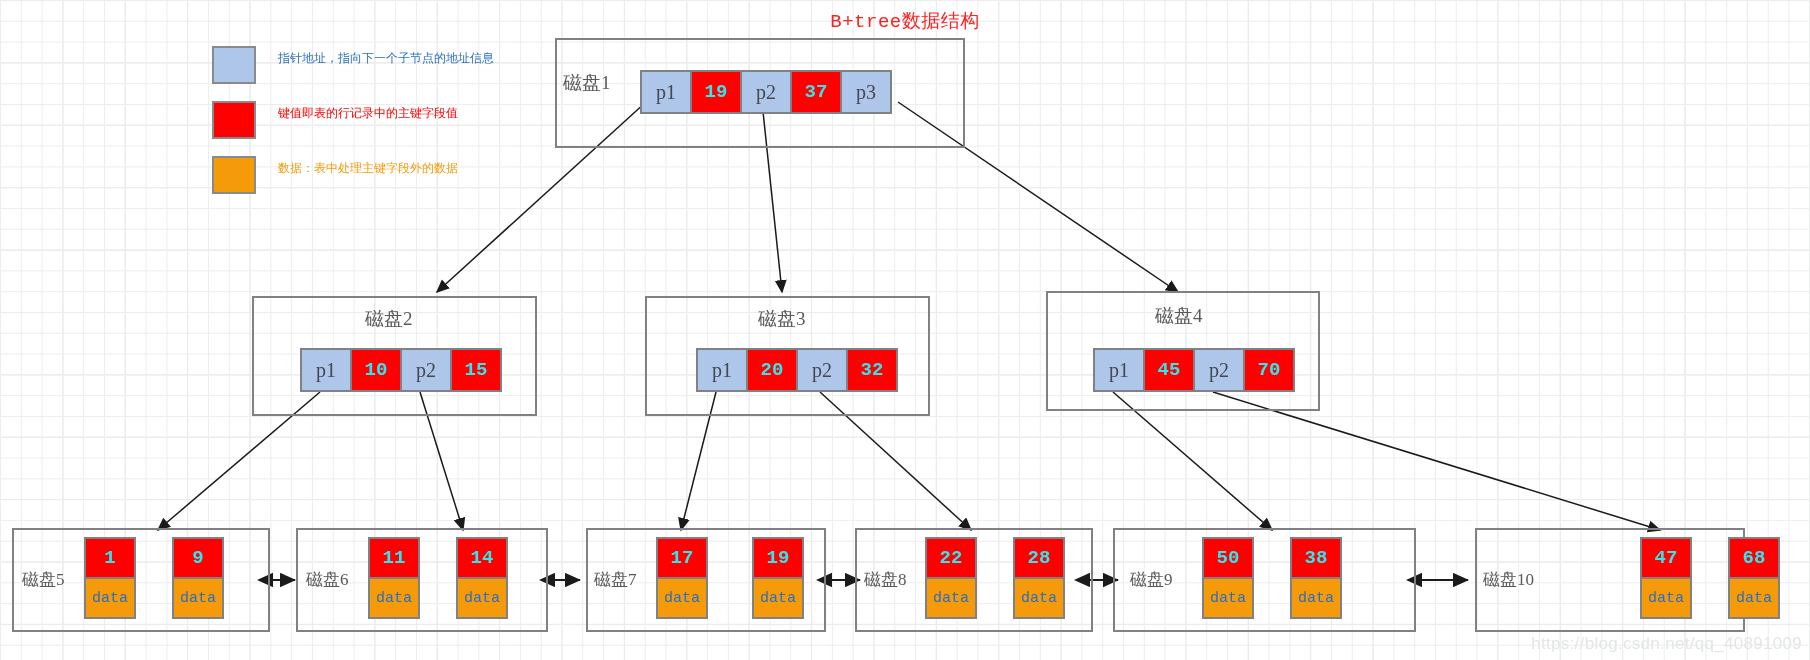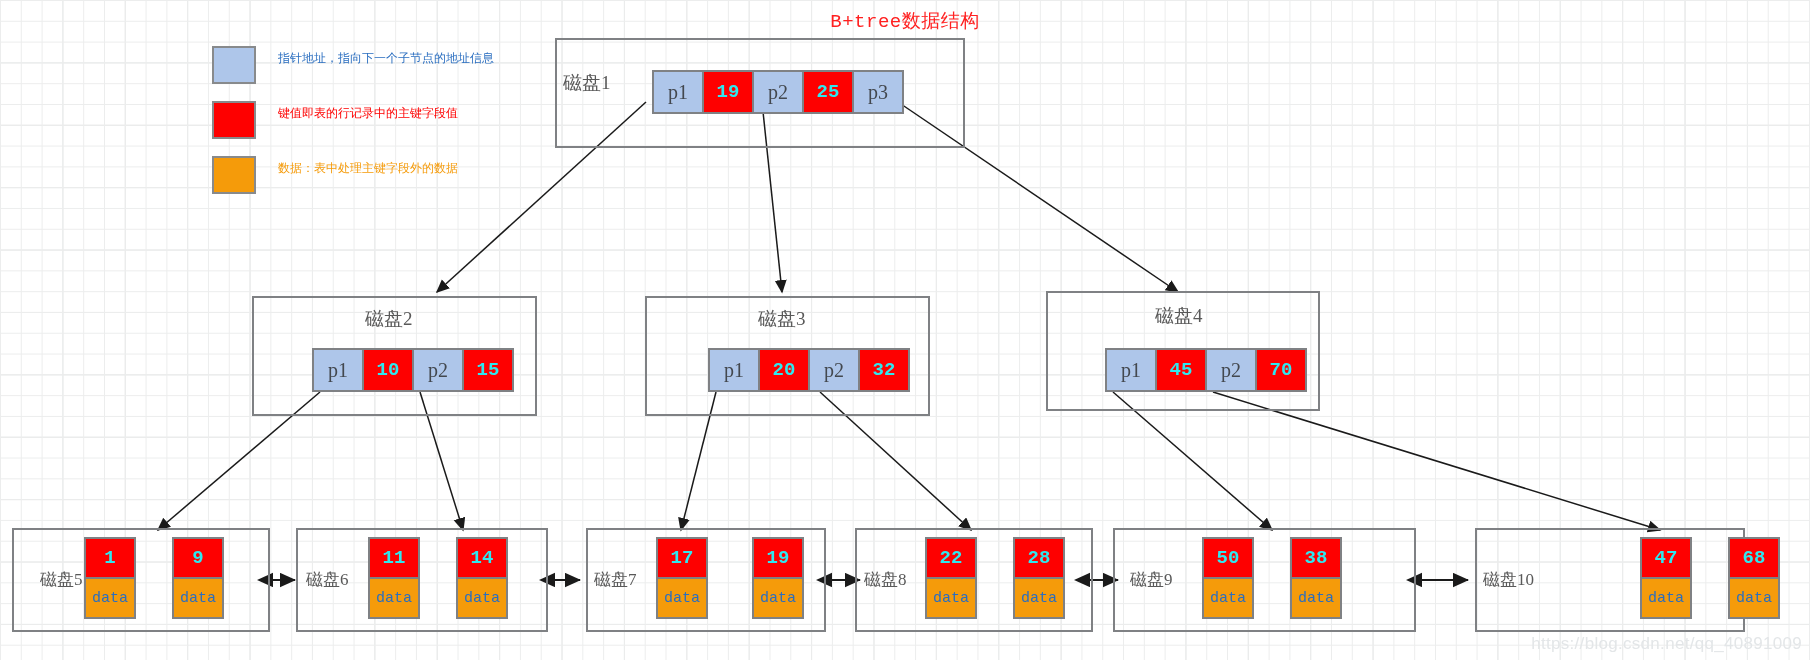--- a/index.html
+++ b/index.html
@@ -95,21 +95,21 @@
     width: 52px;
     height: 44px;
     box-sizing: border-box;
     border: 2px solid #7f8184;
     margin-left: -2px;
     display: flex;
     align-items: center;
     justify-content: center;
     font-size: 20px;
   }
-  .cell:first-child { margin-left: 16px; text-align: right; }
+  .cell:first-child { margin-left: 4px; text-align: right; }
   .cell.ptr {
     background: #aec6ea;
     color: #43484f;
     font-family: "Liberation Serif", serif;
   }
   .cell.key {
     background: #fe0000;
     color: #2ee8f0;
     font-family: "Liberation Mono", monospace;
     font-weight: bold;
@@ -225,21 +225,21 @@
       <div class="legend-text" style="color:#f59b0a">数据：表中处理主键字段外的数据</div>
     </div>
   </div>
 
   <div class="disk-box" style="left:555px; top:38px; width:410px; height:110px;"></div>
   <div class="disk-label" style="left:563px; top:70px;">磁盘1</div>
   <div class="cells" style="left:636px; top:70px;">
     <div class="cell ptr">p1</div>
     <div class="cell key">19</div>
     <div class="cell ptr">p2</div>
-    <div class="cell key">25</div>
+    <div class="cell key">37</div>
     <div class="cell ptr">p3</div>
   </div>
 
   <div class="disk-box" style="left:252px; top:296px; width:285px; height:120px;"></div>
   <div class="disk-label" style="left:365px; top:306px;">磁盘2</div>
   <div class="cells" style="left:296px; top:348px;">
     <div class="cell ptr">p1</div>
     <div class="cell key">10</div>
     <div class="cell ptr">p2</div>
     <div class="cell key">15</div>
@@ -257,21 +257,21 @@
   <div class="disk-box" style="left:1046px; top:291px; width:274px; height:120px;"></div>
   <div class="disk-label" style="left:1155px; top:303px;">磁盘4</div>
   <div class="cells" style="left:1089px; top:348px;">
     <div class="cell ptr">p1</div>
     <div class="cell key">45</div>
     <div class="cell ptr">p2</div>
     <div class="cell key">70</div>
   </div>
 
   <div class="disk-box" style="left:12px; top:528px; width:258px; height:104px;"></div>
-  <div class="disk-label" style="left:40px; top:568px; font-size:17px;">磁盘5</div>
+  <div class="disk-label" style="left:22px; top:568px; font-size:17px;">磁盘5</div>
   <div class="records" style="left:84px; top:537px;">
     <div class="record">
       <div class="rec-key">1</div>
       <div class="rec-data">data</div>
     </div>
     <div class="record">
       <div class="rec-key">9</div>
       <div class="rec-data">data</div>
     </div>
   </div>

